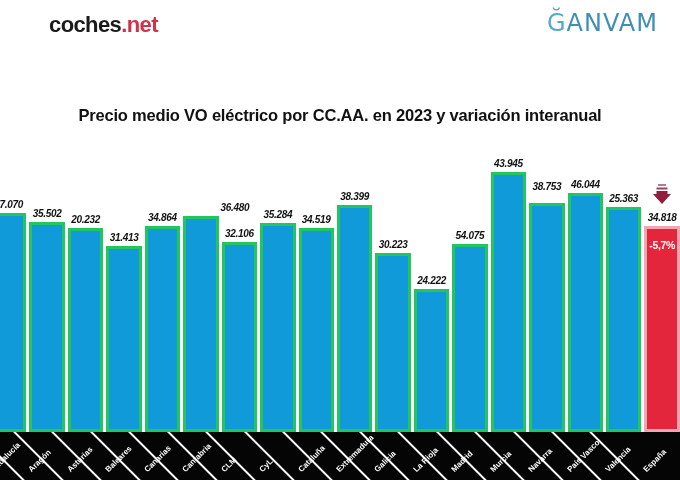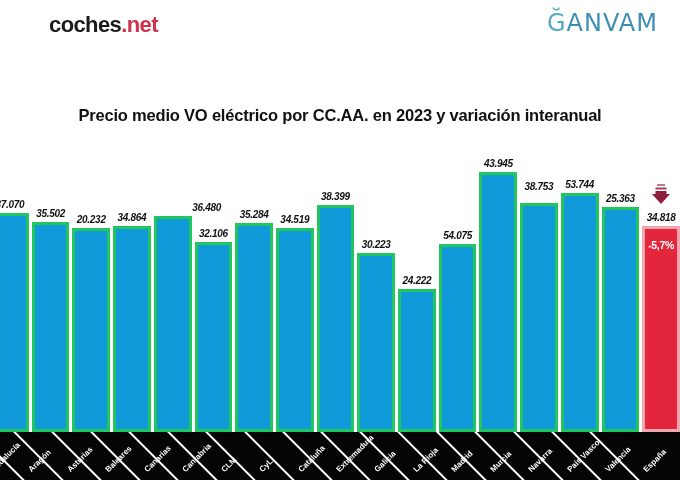--- a/index.html
+++ b/index.html
@@ -159,20 +159,32 @@
             <rect x="7" y="2" width="8" height="2" fill="#8e1f3d" opacity="0.6"></rect>
             <rect x="5.5" y="5.5" width="11" height="2" fill="#8e1f3d" opacity="0.85"></rect>
             <path d="M11 22 L2 12 L5.5 12 L5.5 9 L16.5 9 L16.5 12 L20 12 Z" fill="#8e1f3d"></path>
           </svg>
         </div>
         <div class="pct" style="bottom: 142px;">-13,4%</div>
         <div class="value" style="bottom: 207px;">20.232</div>
         <div class="bar" style="height: 204px;"></div>
       </div>
       <div class="bar-col">
+        <div class="icon" style="bottom: 154px;">
+          <svg viewBox="0 0 22 24" xmlns="http://www.w3.org/2000/svg">
+            <rect x="7" y="2" width="8" height="2" fill="#8e1f3d" opacity="0.6"></rect>
+            <rect x="5.5" y="5.5" width="11" height="2" fill="#8e1f3d" opacity="0.85"></rect>
+            <path d="M11 22 L2 12 L5.5 12 L5.5 9 L16.5 9 L16.5 12 L20 12 Z" fill="#8e1f3d"></path>
+          </svg>
+        </div>
+        <div class="pct" style="bottom: 124px;">-22,7%</div>
+        <div class="value" style="bottom: 189px;">31.413</div>
+        <div class="bar" style="height: 186px;"></div>
+      </div>
+      <div class="bar-col">
         <div class="icon" style="bottom: 174px;">
           <svg viewBox="0 0 22 24" xmlns="http://www.w3.org/2000/svg">
             <rect x="7" y="2" width="8" height="2" fill="#8e1f3d" opacity="0.6"></rect>
             <rect x="5.5" y="5.5" width="11" height="2" fill="#8e1f3d" opacity="0.85"></rect>
             <path d="M11 22 L2 12 L5.5 12 L5.5 9 L16.5 9 L16.5 12 L20 12 Z" fill="#8e1f3d"></path>
           </svg>
         </div>
         <div class="pct" style="bottom: 144px;">-13,5%</div>
         <div class="value" style="bottom: 209px;">34.864</div>
         <div class="bar" style="height: 206px;"></div>
@@ -299,21 +311,21 @@
       </div>
       <div class="bar-col">
         <div class="icon" style="bottom: 207px;">
           <svg viewBox="0 0 22 24" xmlns="http://www.w3.org/2000/svg">
             <path d="M11 2 L20 12 L16.5 12 L16.5 15 L5.5 15 L5.5 12 L2 12 Z" fill="#bfe9fb"></path>
             <rect x="5.5" y="16.5" width="11" height="2" fill="#bfe9fb" opacity="0.85"></rect>
             <rect x="7" y="20" width="8" height="2" fill="#bfe9fb" opacity="0.6"></rect>
           </svg>
         </div>
         <div class="pct" style="bottom: 177px;">+6,2%</div>
-        <div class="value" style="bottom: 242px;">53.744</div>
+        <div class="value" style="bottom: 242px;">46.044</div>
         <div class="bar" style="height: 239px;"></div>
       </div>
       <div class="bar-col">
         <div class="icon" style="bottom: 193px;">
           <svg viewBox="0 0 22 24" xmlns="http://www.w3.org/2000/svg">
             <rect x="7" y="2" width="8" height="2" fill="#8e1f3d" opacity="0.6"></rect>
             <rect x="5.5" y="5.5" width="11" height="2" fill="#8e1f3d" opacity="0.85"></rect>
             <path d="M11 22 L2 12 L5.5 12 L5.5 9 L16.5 9 L16.5 12 L20 12 Z" fill="#8e1f3d"></path>
           </svg>
         </div>

